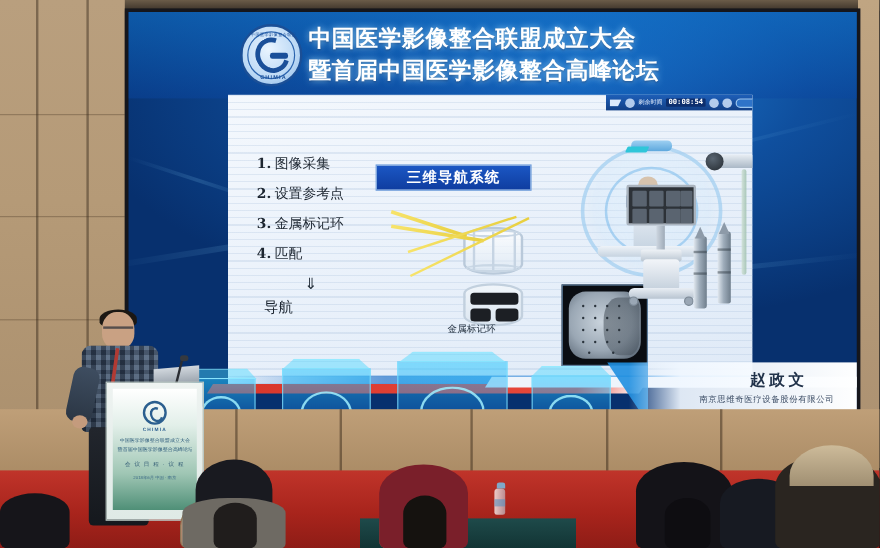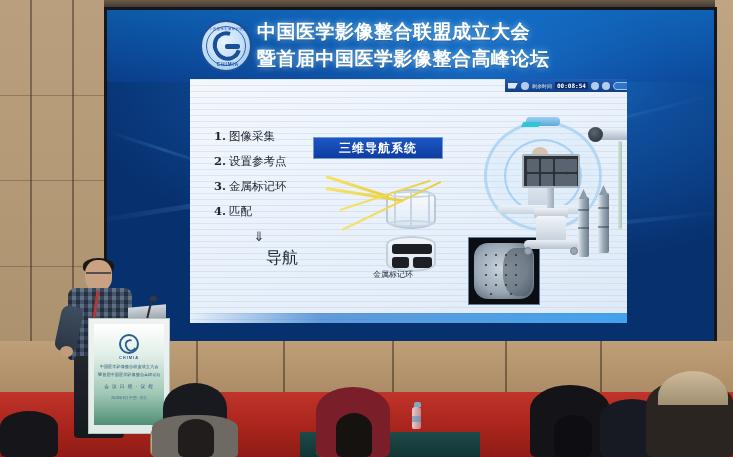--- a/index.html
+++ b/index.html
@@ -175,22 +175,22 @@
     font-family: "DejaVu Serif", "Liberation Serif", serif;
     font-size: 11.5px; color: #1c2530;
     margin-bottom: 10px; white-space: nowrap;
   }
   #slide-list .li .num { font-weight: bold; margin-right: 3px; }
   #arrow-down {
     text-align: center; width: 78px; font-size: 13px; color: #25303c;
     margin: 2px 0 4px 6px;
   }
   #nav-word {
-    text-align: right; width: 78px; margin-left: 6px;
-    font-family: "DejaVu Serif", serif; font-size: 16px; color: #1c2530;
+    text-align: left; width: 78px; margin-left: 6px;
+    font-family: "DejaVu Serif", serif; font-size: 12px; color: #1c2530;
   }
 
   
   .ring-dev { position: absolute; }
   #ring-cage {
     left: 196px; top: 110px; width: 50px; height: 40px;
     border: 2px solid #b9c9da; border-radius: 50% / 22%;
     background: linear-gradient(180deg, rgba(255,255,255,.85), rgba(215,228,240,.55));
   }
   #ring-cage .bar { position: absolute; top: 2px; bottom: 2px; width: 2px; background: #c6d4e3; }
@@ -683,20 +683,47 @@
       </div>
       <div class="instrument" style="left:408px; top:114px;">
         <div class="tip"></div>
         <div class="notch" style="top:14px;"></div>
         <div class="notch" style="top:33px;"></div>
       </div>
 
       <div id="slide-wedge"></div>
     </div>
 
+    <div id="led-lower">
+      <div id="red-slash"></div>
+      <div id="white-slash"></div>
+
+      <div class="gate" style="left:48px;  bottom:0; width:58px; height:38px;">
+        <div class="roof"></div>
+          <div class="arch"></div>
+      </div>
+      <div class="gate" style="left:128px; bottom:0; width:74px; height:46px;">
+        <div class="roof"></div>
+          <div class="arch"></div>
+      </div>
+      <div class="gate" style="left:224px; bottom:0; width:92px; height:52px;">
+        <div class="roof"></div>
+          <div class="arch"></div>
+      </div>
+      <div class="gate" style="left:336px; bottom:0; width:66px; height:40px;">
+        <div class="roof"></div>
+          <div class="arch"></div>
+      </div>
+
+      <div id="name-wedge"></div>
+      <div id="name-plate">
+        <div class="pn">赵政文</div>
+        <div class="pc">南京思维奇医疗设备股份有限公司</div>
+      </div>
+    </div>
   </div>
 
   <div id="stage-band"></div>
   <div class="band-seam" style="left:196px;"></div>
   <div class="band-seam" style="left:283px;"></div>
   <div class="band-seam" style="left:392px;"></div>
   <div class="band-seam" style="left:505px;"></div>
   <div class="band-seam" style="left:600px;"></div>
   <div id="red-carpet"></div>
 

